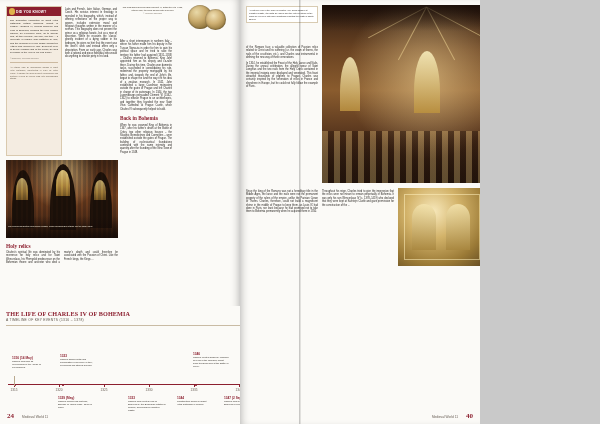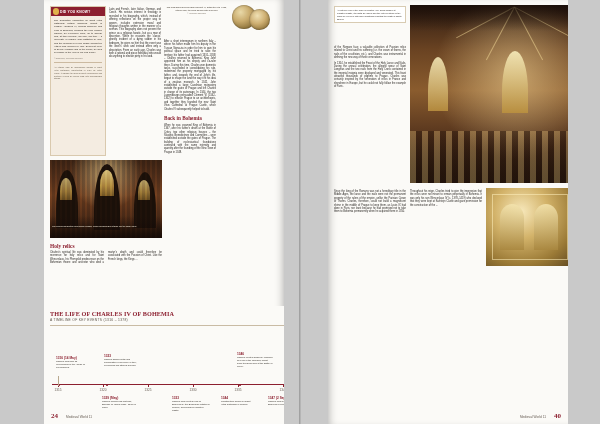--- a/index.html
+++ b/index.html
@@ -4,21 +4,21 @@
 <style>
   * { box-sizing: border-box; }
   html, body { margin:0; padding:0; }
   body {
     width:600px; height:424px;
     font-family:"Liberation Sans", sans-serif;
     background:#c9c9c9;
     overflow:hidden;
   }
   .spread { position:relative; width:600px; height:424px; display:flex; }
-  .page { position:relative; width:240px; height:424px; background:#fbfaf7; overflow:hidden;margin-left:44px; }
+  .page { position:relative; width:240px; height:424px; background:#fbfaf7; overflow:hidden; }
   .page.left { box-shadow: inset -6px 0 10px -6px rgba(0,0,0,0.35); }
   .page.right { box-shadow: inset 6px 0 10px -6px rgba(0,0,0,0.35); }
 
   
   .col-text { font-size:2.55px; line-height:1.33; color:#2a2723; text-align:justify; }
   .col-text p { margin:0 0 2px 0; }
 
   
   .didyouknow {
     position:absolute; left:6px; top:6px; width:56px; height:150px;

